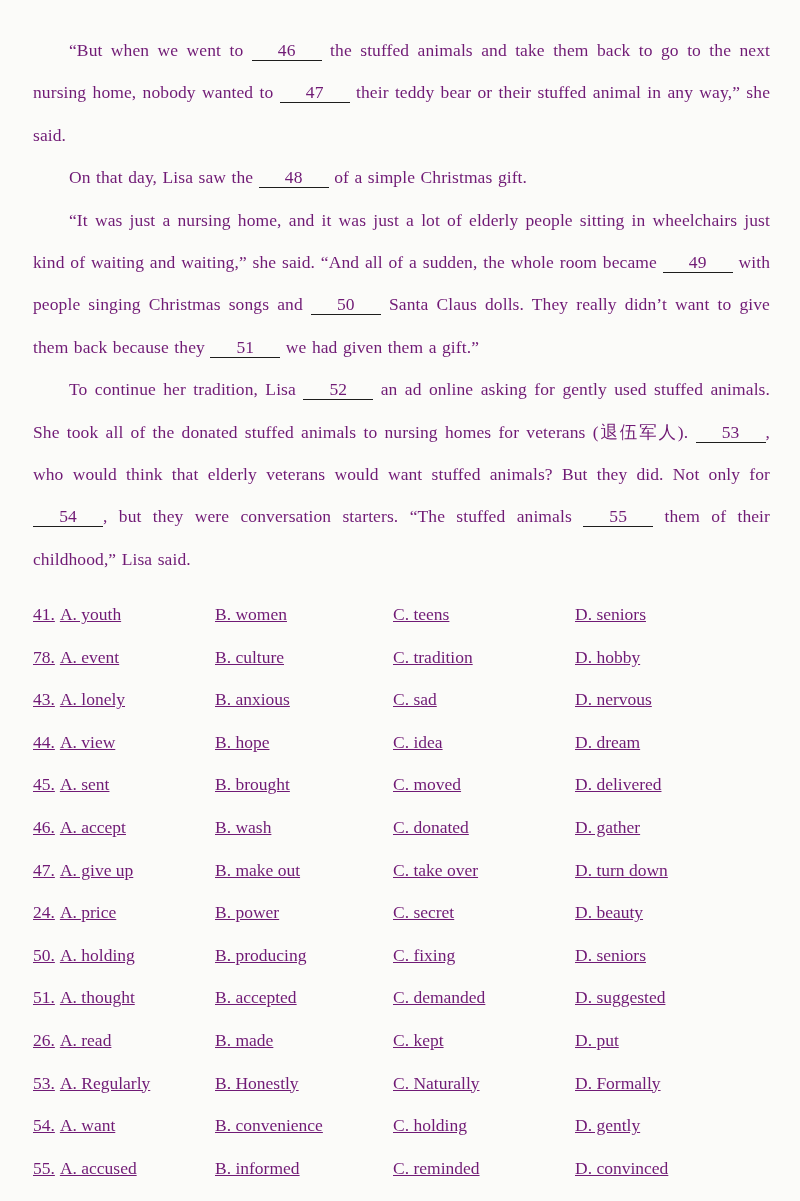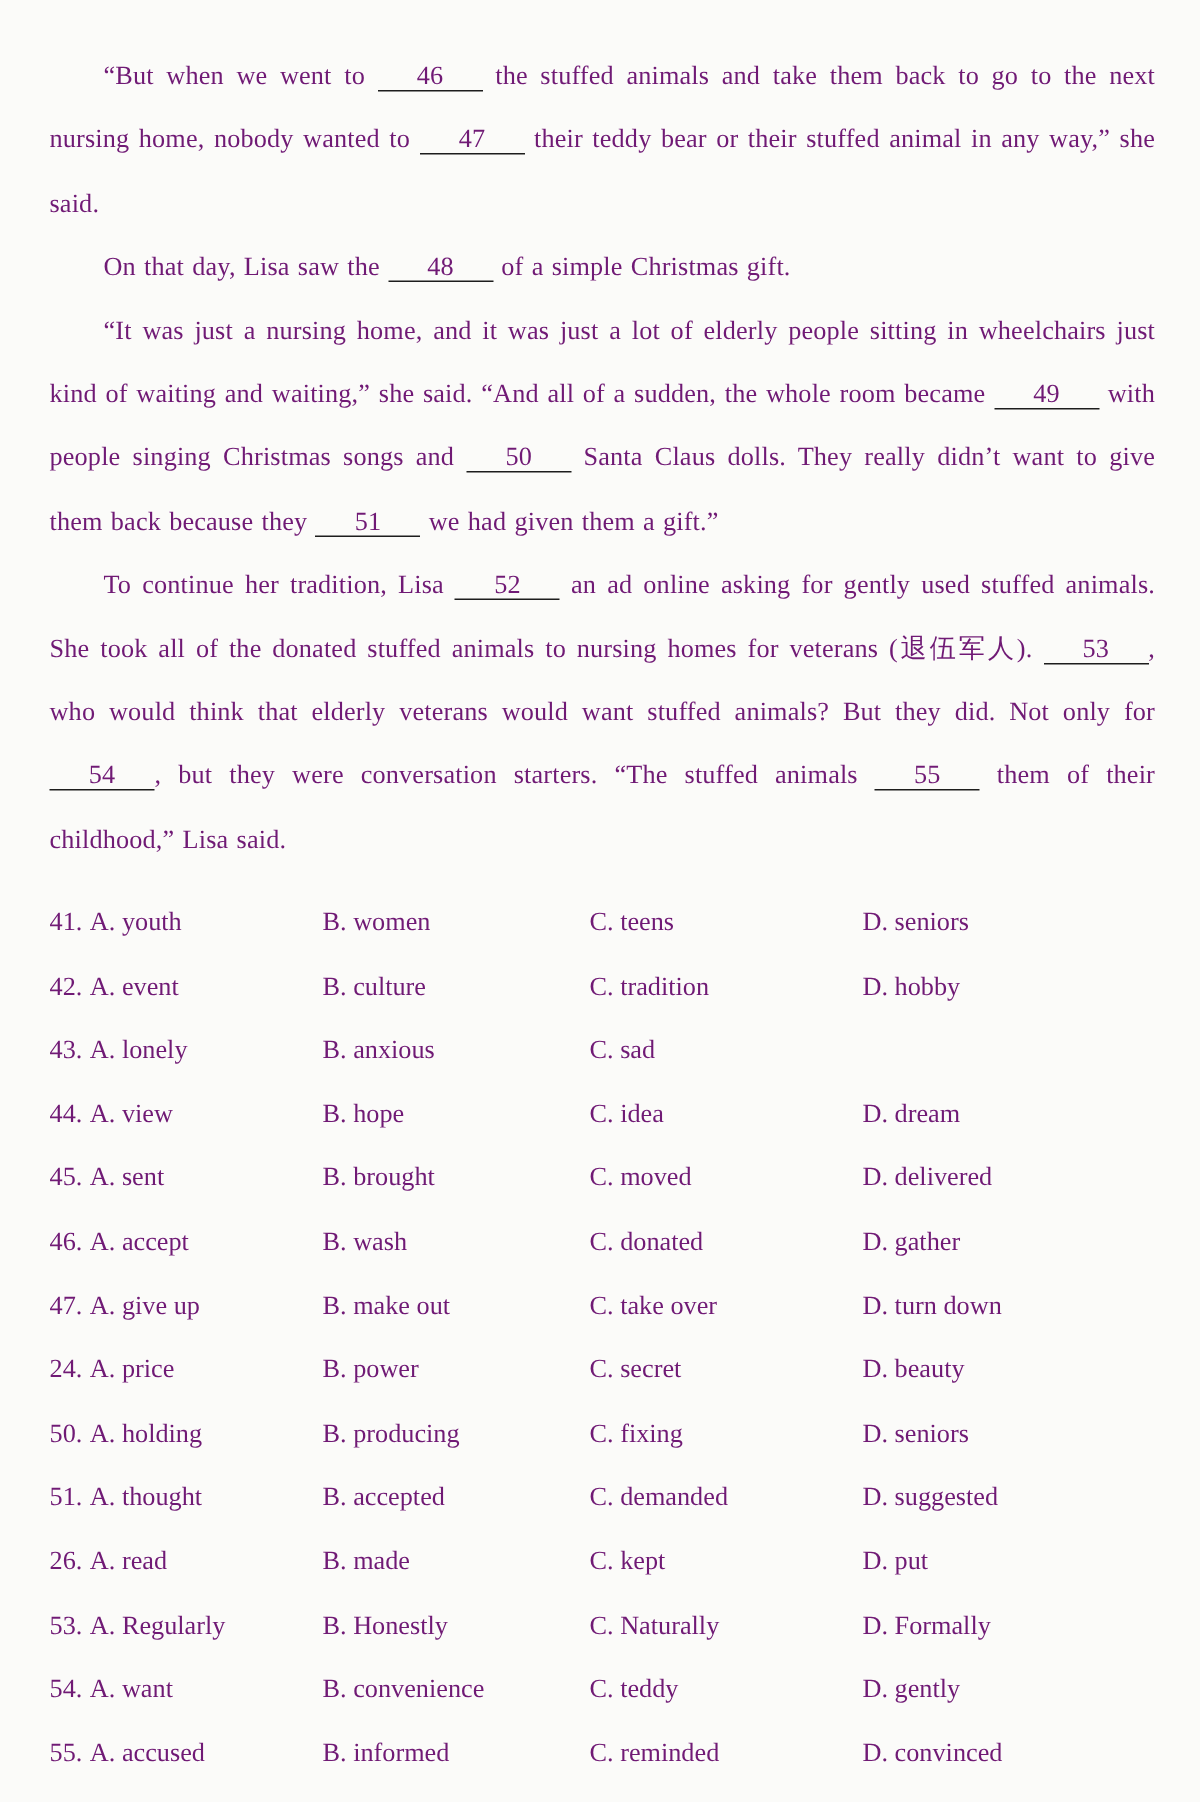--- a/index.html
+++ b/index.html
@@ -46,20 +46,21 @@
   }
   .q-row {
     display: grid;
     grid-template-columns: 182px 178px 182px 1fr;
     align-items: center;
     height: 42.6px;
     font-size: 17.5px;
   }
   .q-cell {
     white-space: nowrap;
+    text-decoration: underline;
   }
   .q-num {
     margin-right: 5px;
   }
 </style>
 </head>
 <body>
 
 <div class="page">
   <div class="passage">
@@ -69,29 +70,30 @@
       <p><span>To continue her tradition, Lisa </span><span class="blank">52</span><span> an ad online asking for gently used stuffed animals. She took all of the donated stuffed animals to nursing homes for veterans (退伍军人). </span><span class="blank">53</span><span>, who would think that elderly veterans would want stuffed animals? But they did. Not only for </span><span class="blank">54</span><span>, but they were conversation starters. “The stuffed animals </span><span class="blank">55</span><span> them of their childhood,” Lisa said.</span></p>
     </div>
   <div class="questions">
       <div class="q-row">
         <div class="q-cell"><span class="q-num">41.</span><span>A. youth</span></div>
         <div class="q-cell"><span>B. women</span></div>
         <div class="q-cell"><span>C. teens</span></div>
         <div class="q-cell"><span>D. seniors</span></div>
       </div>
       <div class="q-row">
-        <div class="q-cell"><span class="q-num">42.</span><span>A. event</span></div>
+        <div class="q-cell"><span class="q-num">78.</span><span>A. event</span></div>
         <div class="q-cell"><span>B. culture</span></div>
         <div class="q-cell"><span>C. tradition</span></div>
         <div class="q-cell"><span>D. hobby</span></div>
       </div>
       <div class="q-row">
         <div class="q-cell"><span class="q-num">43.</span><span>A. lonely</span></div>
         <div class="q-cell"><span>B. anxious</span></div>
         <div class="q-cell"><span>C. sad</span></div>
+        <div class="q-cell"><span>D. nervous</span></div>
       </div>
       <div class="q-row">
         <div class="q-cell"><span class="q-num">44.</span><span>A. view</span></div>
         <div class="q-cell"><span>B. hope</span></div>
         <div class="q-cell"><span>C. idea</span></div>
         <div class="q-cell"><span>D. dream</span></div>
       </div>
       <div class="q-row">
         <div class="q-cell"><span class="q-num">45.</span><span>A. sent</span></div>
         <div class="q-cell"><span>B. brought</span></div>
@@ -136,21 +138,21 @@
       </div>
       <div class="q-row">
         <div class="q-cell"><span class="q-num">53.</span><span>A. Regularly</span></div>
         <div class="q-cell"><span>B. Honestly</span></div>
         <div class="q-cell"><span>C. Naturally</span></div>
         <div class="q-cell"><span>D. Formally</span></div>
       </div>
       <div class="q-row">
         <div class="q-cell"><span class="q-num">54.</span><span>A. want</span></div>
         <div class="q-cell"><span>B. convenience</span></div>
-        <div class="q-cell"><span>C. teddy</span></div>
+        <div class="q-cell"><span>C. holding</span></div>
         <div class="q-cell"><span>D. gently</span></div>
       </div>
       <div class="q-row">
         <div class="q-cell"><span class="q-num">55.</span><span>A. accused</span></div>
         <div class="q-cell"><span>B. informed</span></div>
         <div class="q-cell"><span>C. reminded</span></div>
         <div class="q-cell"><span>D. convinced</span></div>
       </div>
     </div>
 

